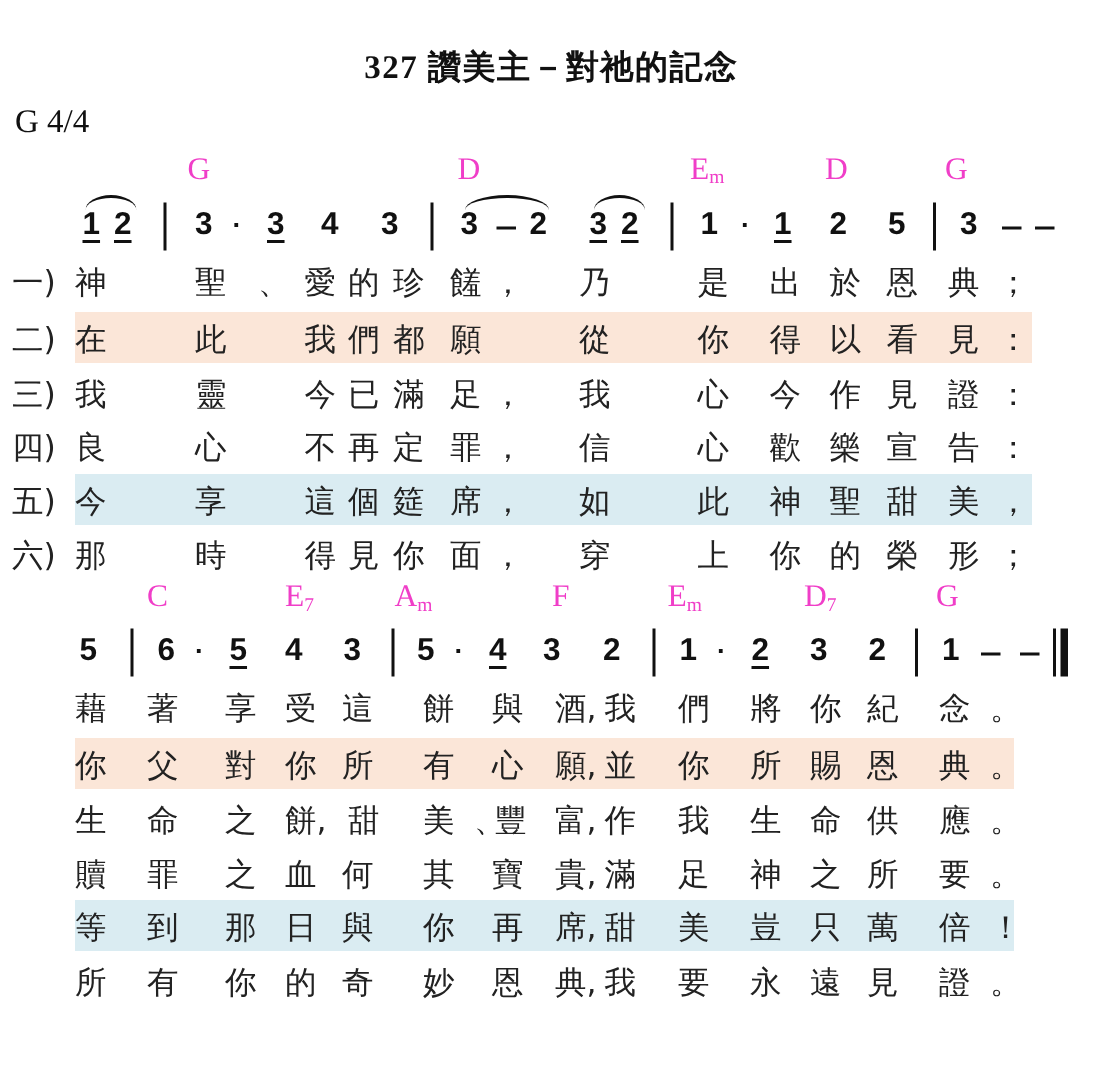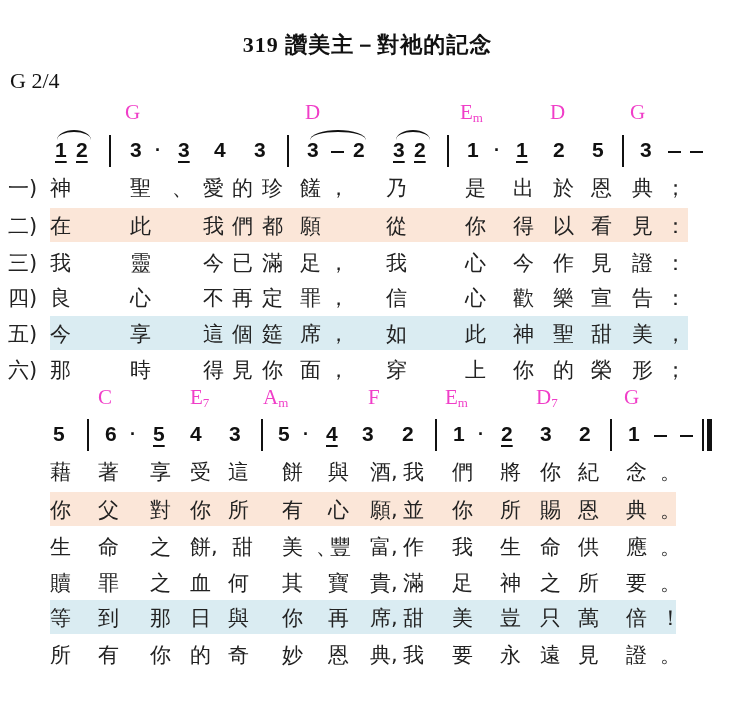--- a/index.html
+++ b/index.html
@@ -17,22 +17,22 @@
   .dot { font-weight:bold; font-size:18px; }
   .slur { position:absolute; border-top:2px solid #111; border-radius:50% 50% 0 0 / 100% 100% 0 0; height:8px; }
   .lyr { font-size:21px; font-family:"DejaVu Sans", sans-serif; color:#222; }
   .hl-peach { position:absolute; background:#fbe6d8; }
   .hl-blue { position:absolute; background:#daecf2; }
   .verse-no { font-size:21px; color:#222; }
 </style>
 </head>
 <body>
 
-<div class="abs title">319  讚美主－對祂的記念</div>
-<div class="abs key">G   2/4</div>
+<div class="abs title">327  讚美主－對祂的記念</div>
+<div class="abs key">G   4/4</div>
 
 <div class="hl-peach" style="left:50px; top:208px; width:638px; height:34px;"></div>
 <div class="hl-blue" style="left:50px; top:316px; width:638px; height:34px;"></div>
 <div class="hl-peach" style="left:50px; top:492px; width:626px; height:34px;"></div>
 <div class="hl-blue" style="left:50px; top:600px; width:626px; height:34px;"></div>
 
 <div id="sys1-chords">
     <div class="abs chord" style="left:125px; top:100px;"><span>G</span></div>
     <div class="abs chord" style="left:305px; top:100px;"><span>D</span></div>
     <div class="abs chord" style="left:460px; top:100px;"><span>E</span><sub>m</sub></div>

